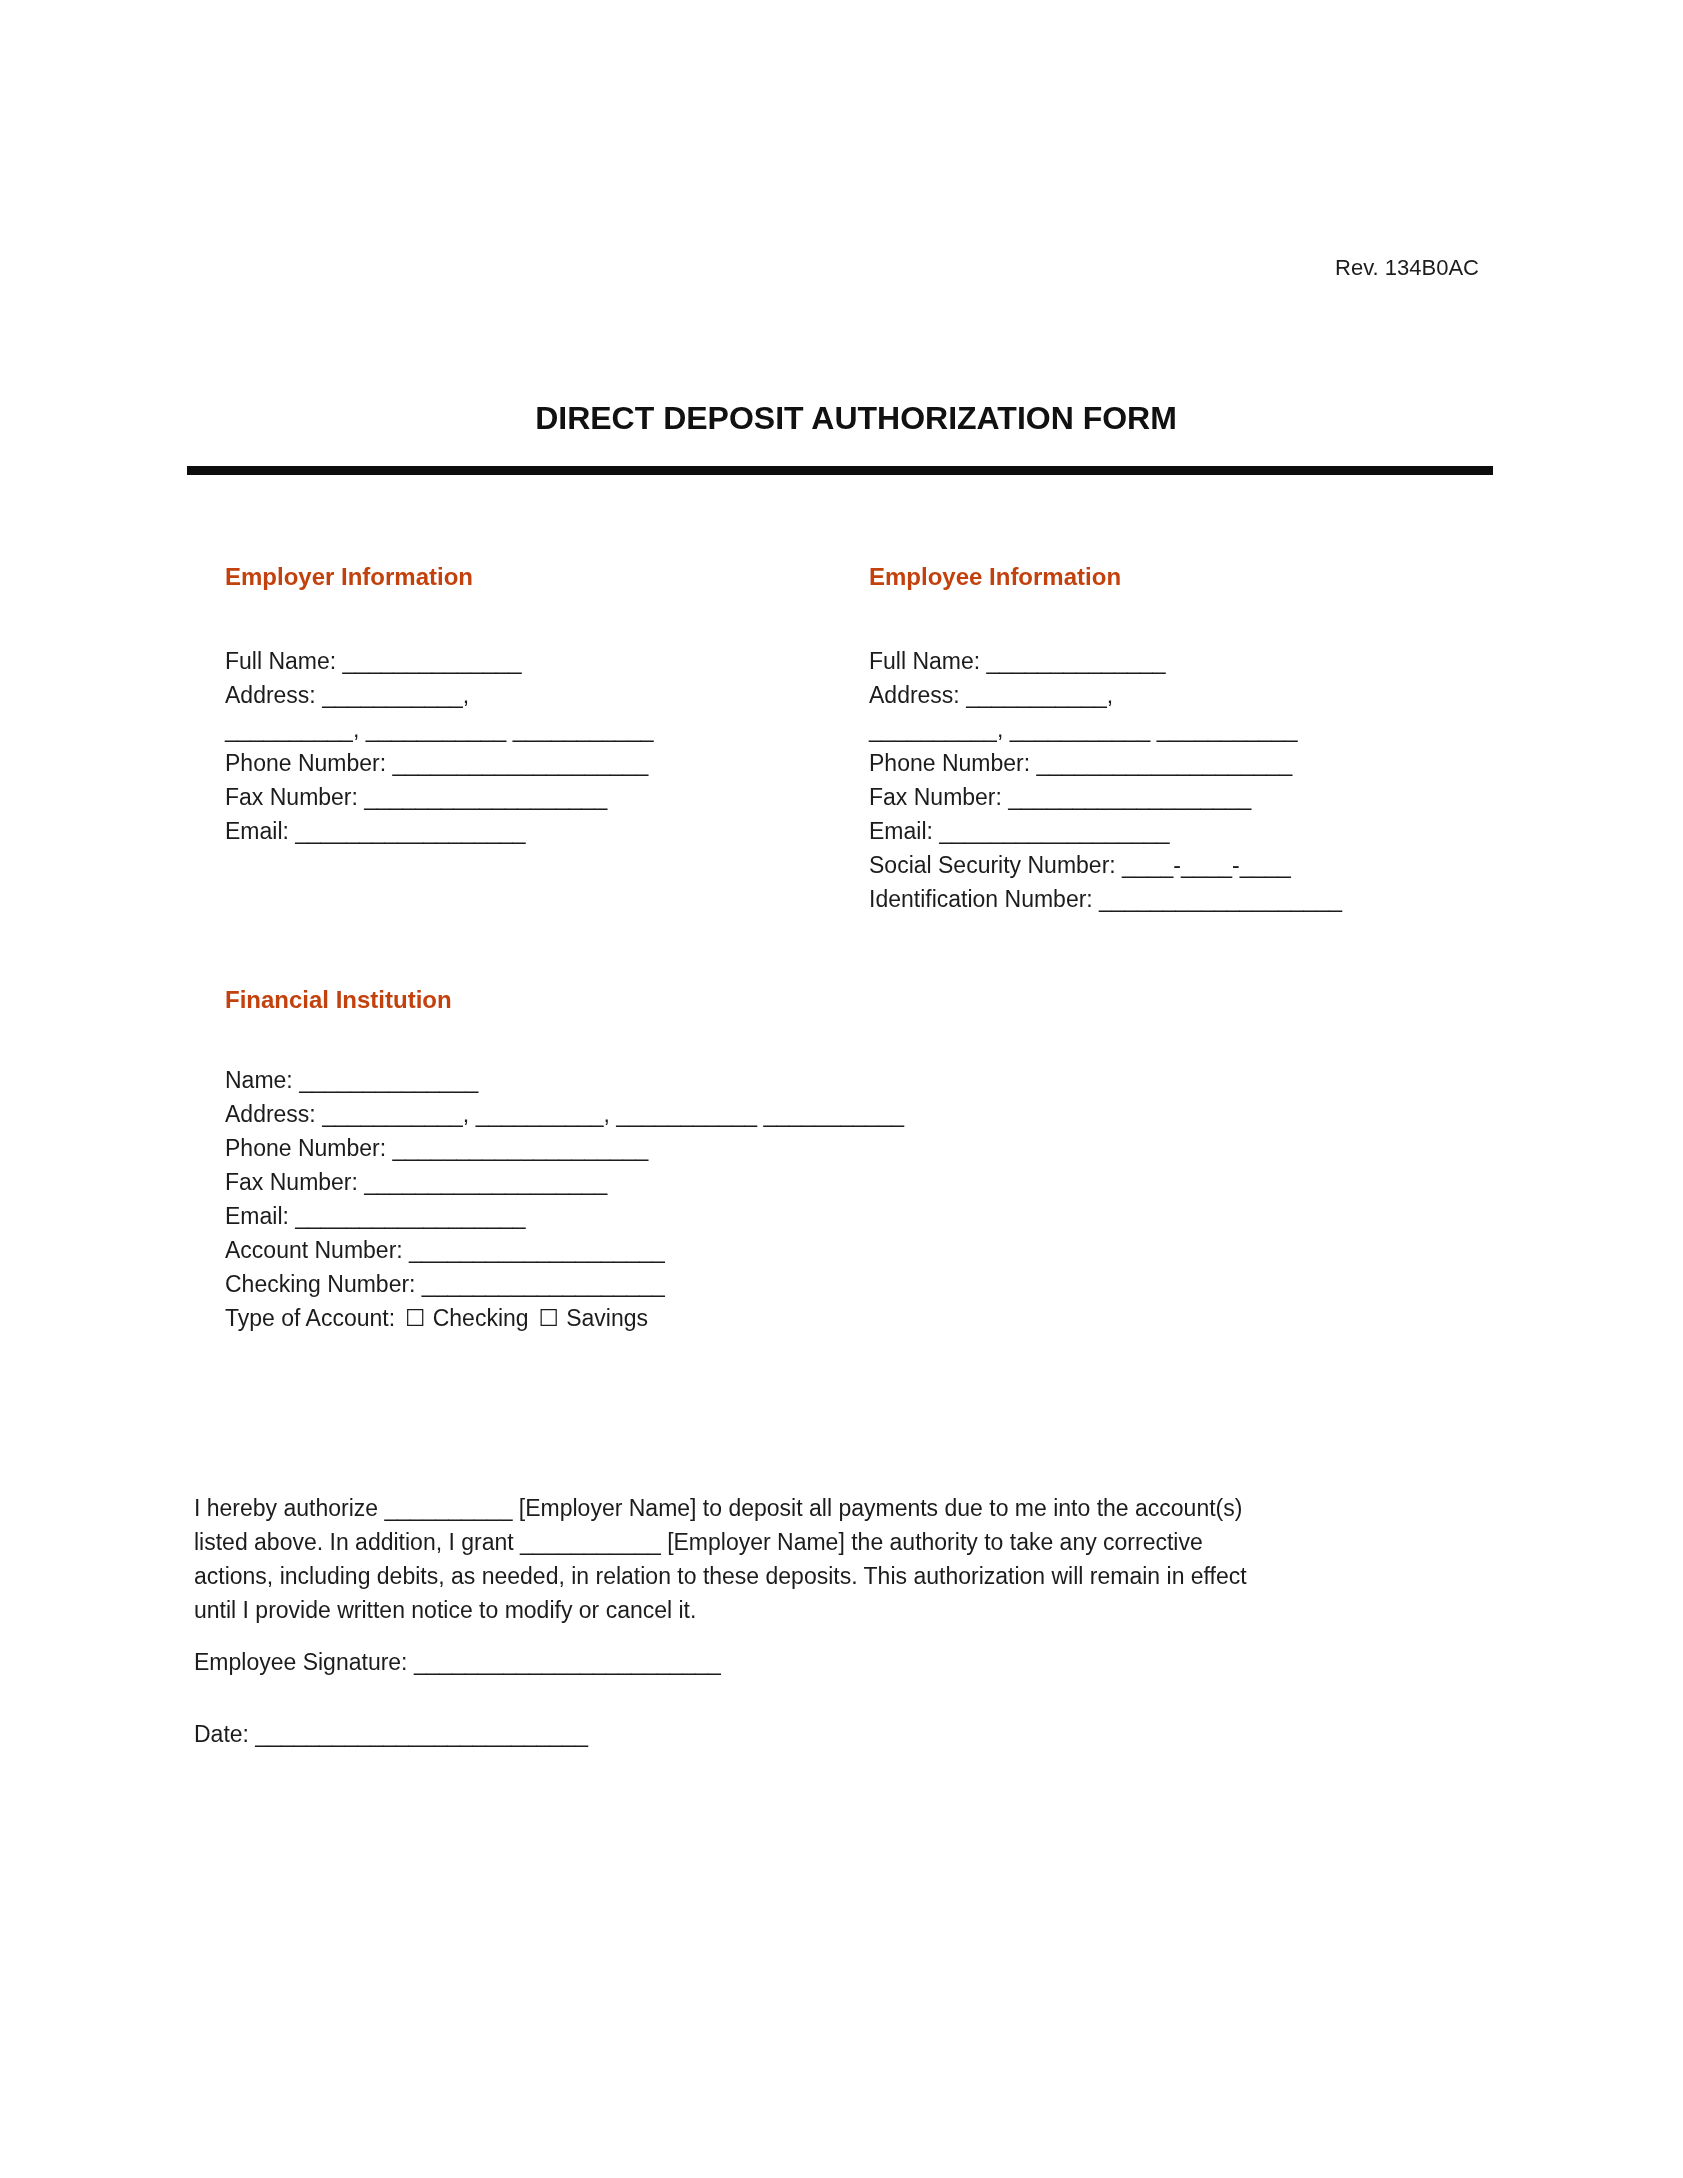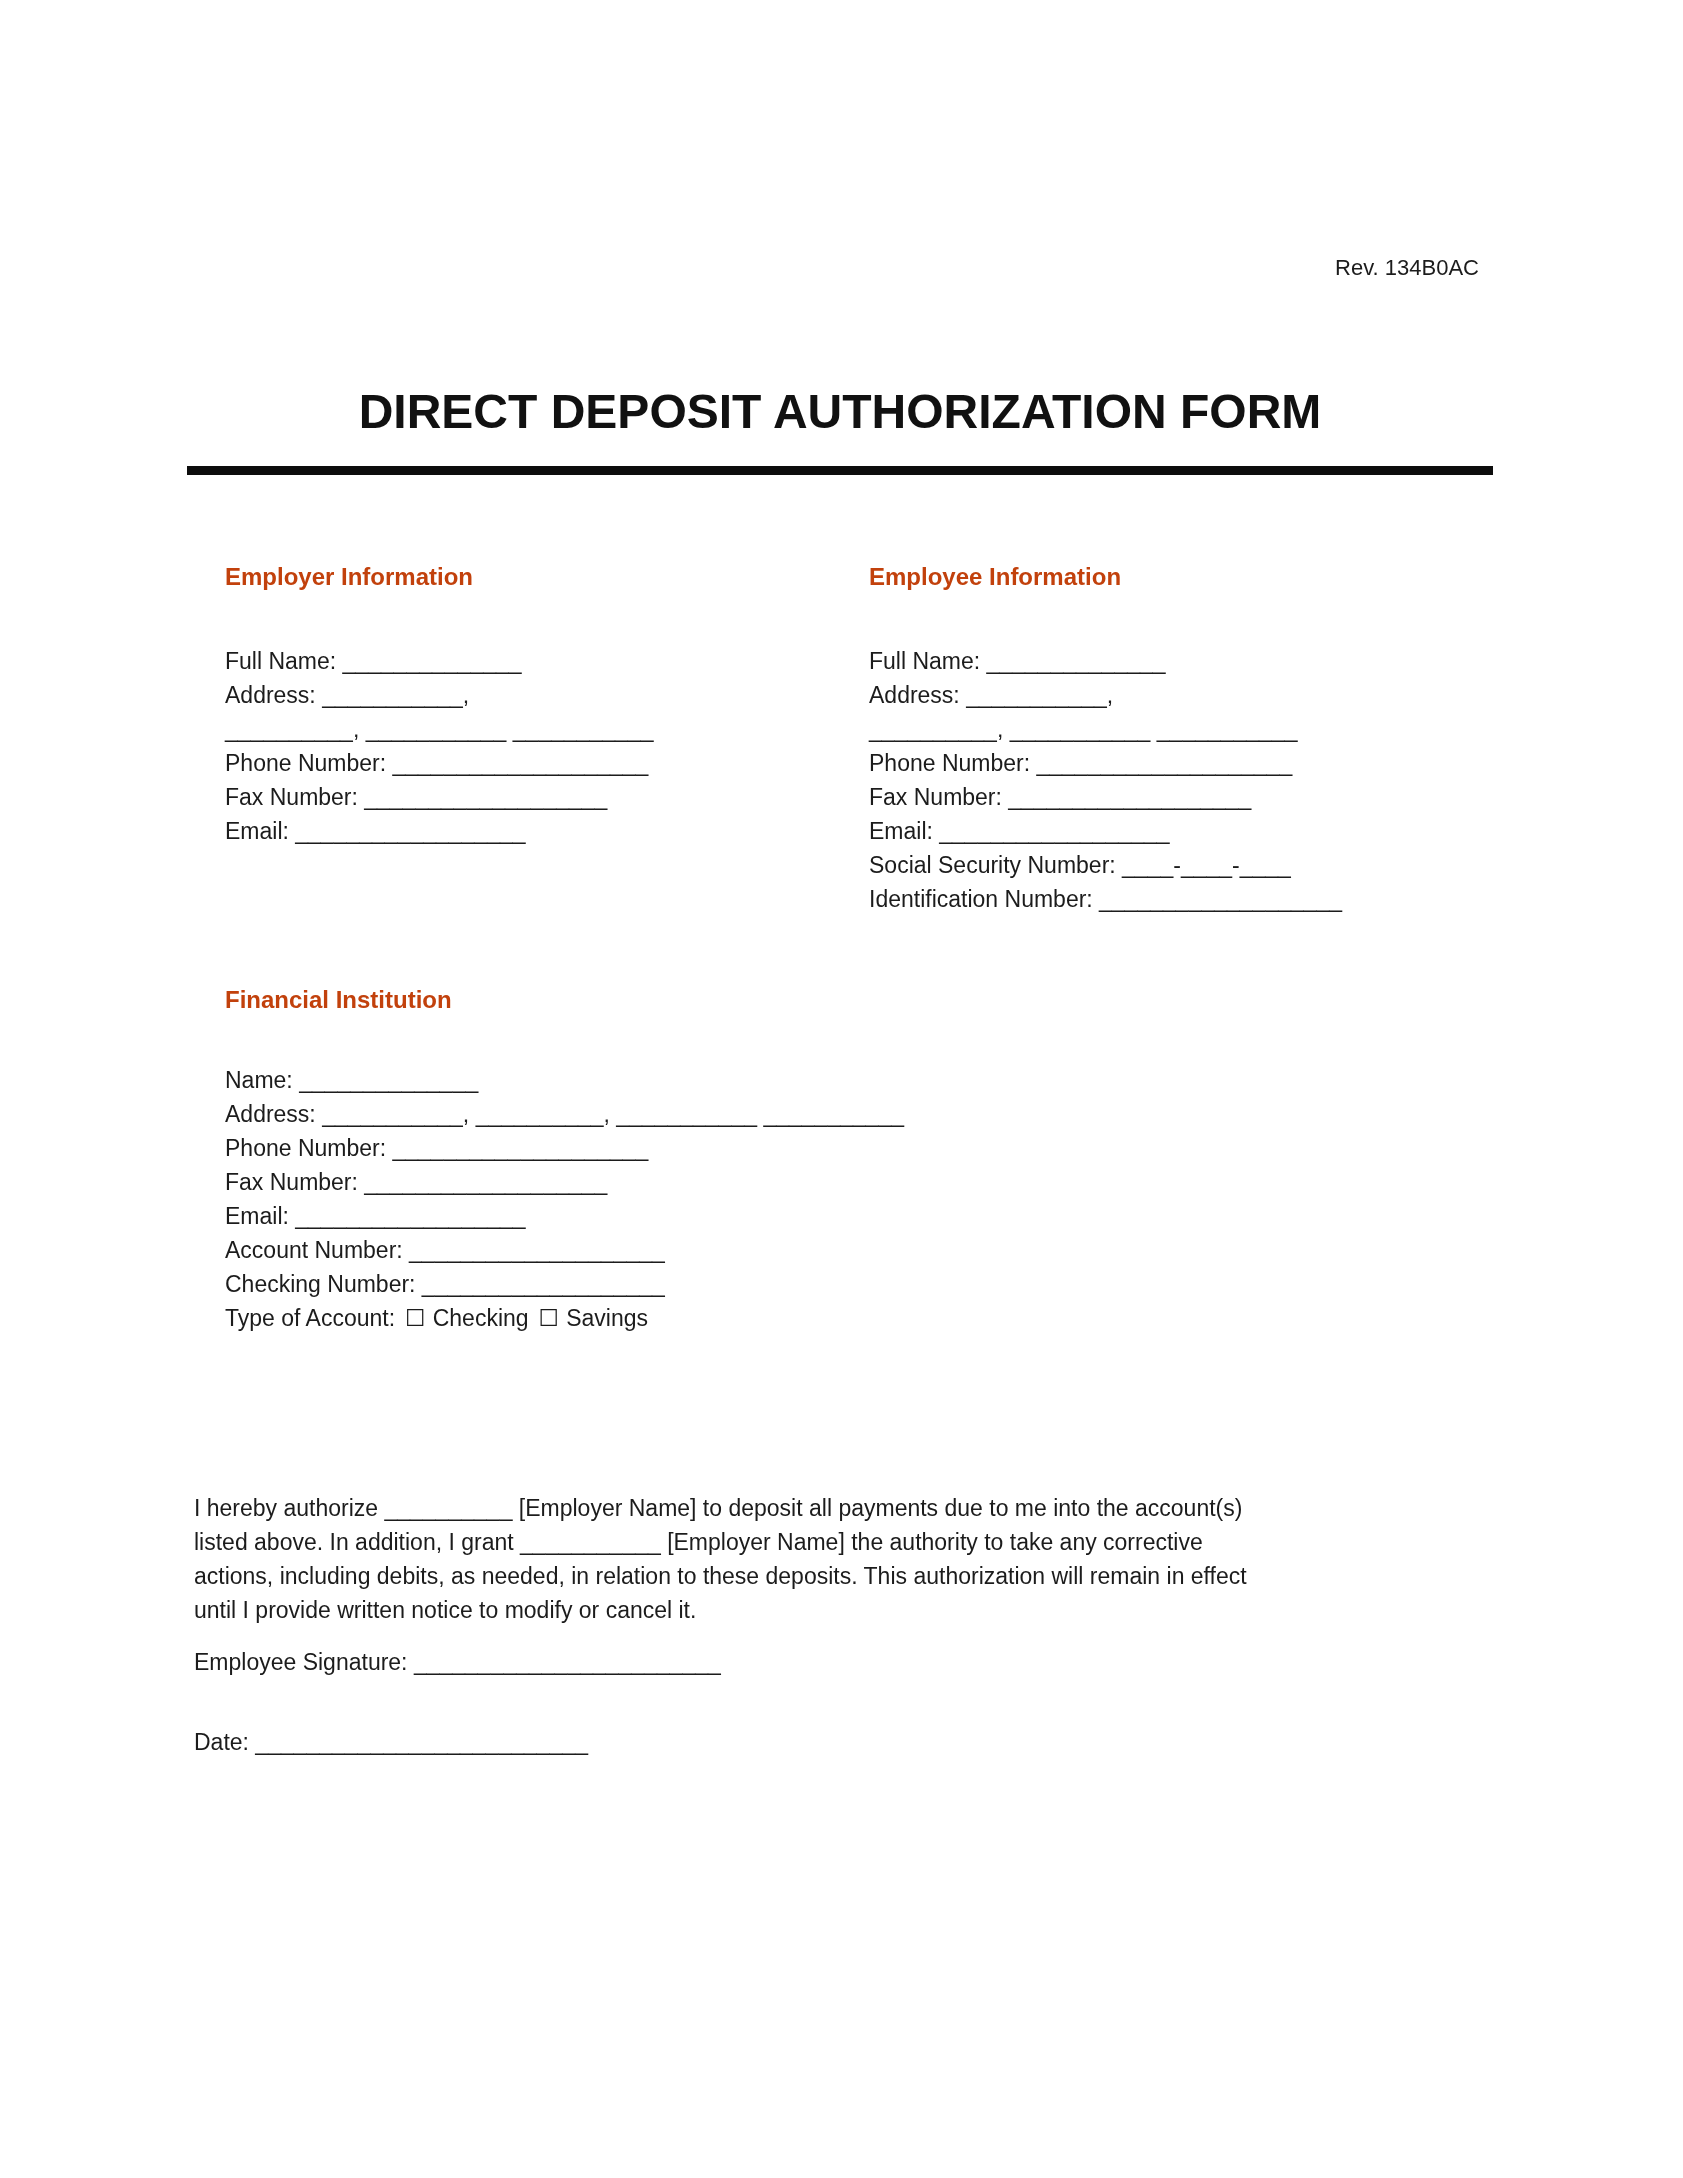--- a/index.html
+++ b/index.html
@@ -18,23 +18,23 @@
     top: 255px;
     right: 204px;
     font-size: 22px;
     color: #1c1c1c;
   }
   .title {
     position: absolute;
     top: 384px;
     left: 187px;
     width: 1306px;
-    margin: 0;
+    margin: 16px;
     text-align: center;
-    font-size: 48px;
+    font-size: 32px;
     font-weight: 700;
     color: #111111;
     white-space: nowrap;
   }
   .rule {
     position: absolute;
     top: 466px;
     left: 187px;
     width: 1306px;
     height: 9px;
@@ -82,21 +82,20 @@
     left: 194px;
     font-size: 23px;
     line-height: 34px;
   }
   .date-line {
     position: absolute;
     top: 1717px;
     left: 194px;
     font-size: 23px;
     line-height: 34px;
-    margin-top: 8px;
   }
   .logo {
     position: absolute;
     left: 206px;
     top: 2045px;
     width: 46px;
     height: 51px;
   }
 </style>
 </head>

